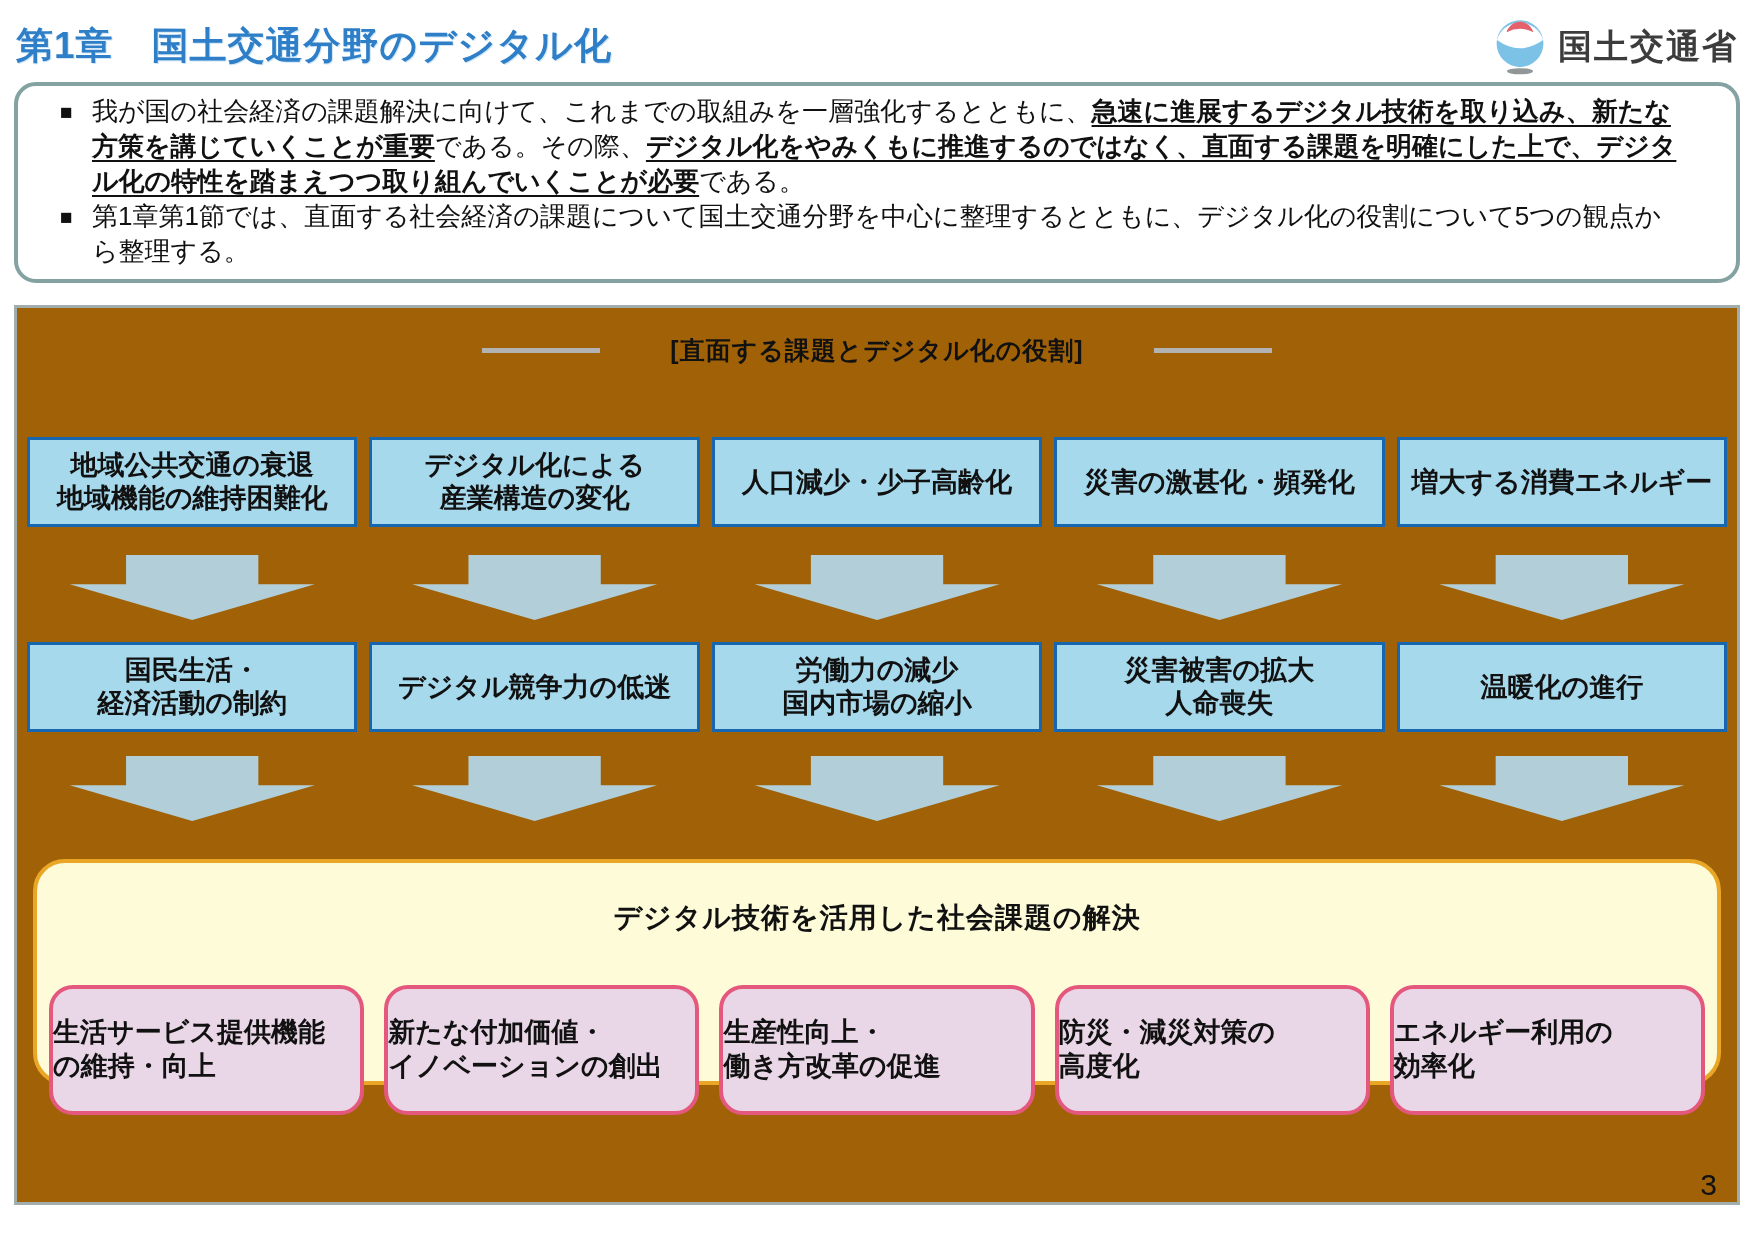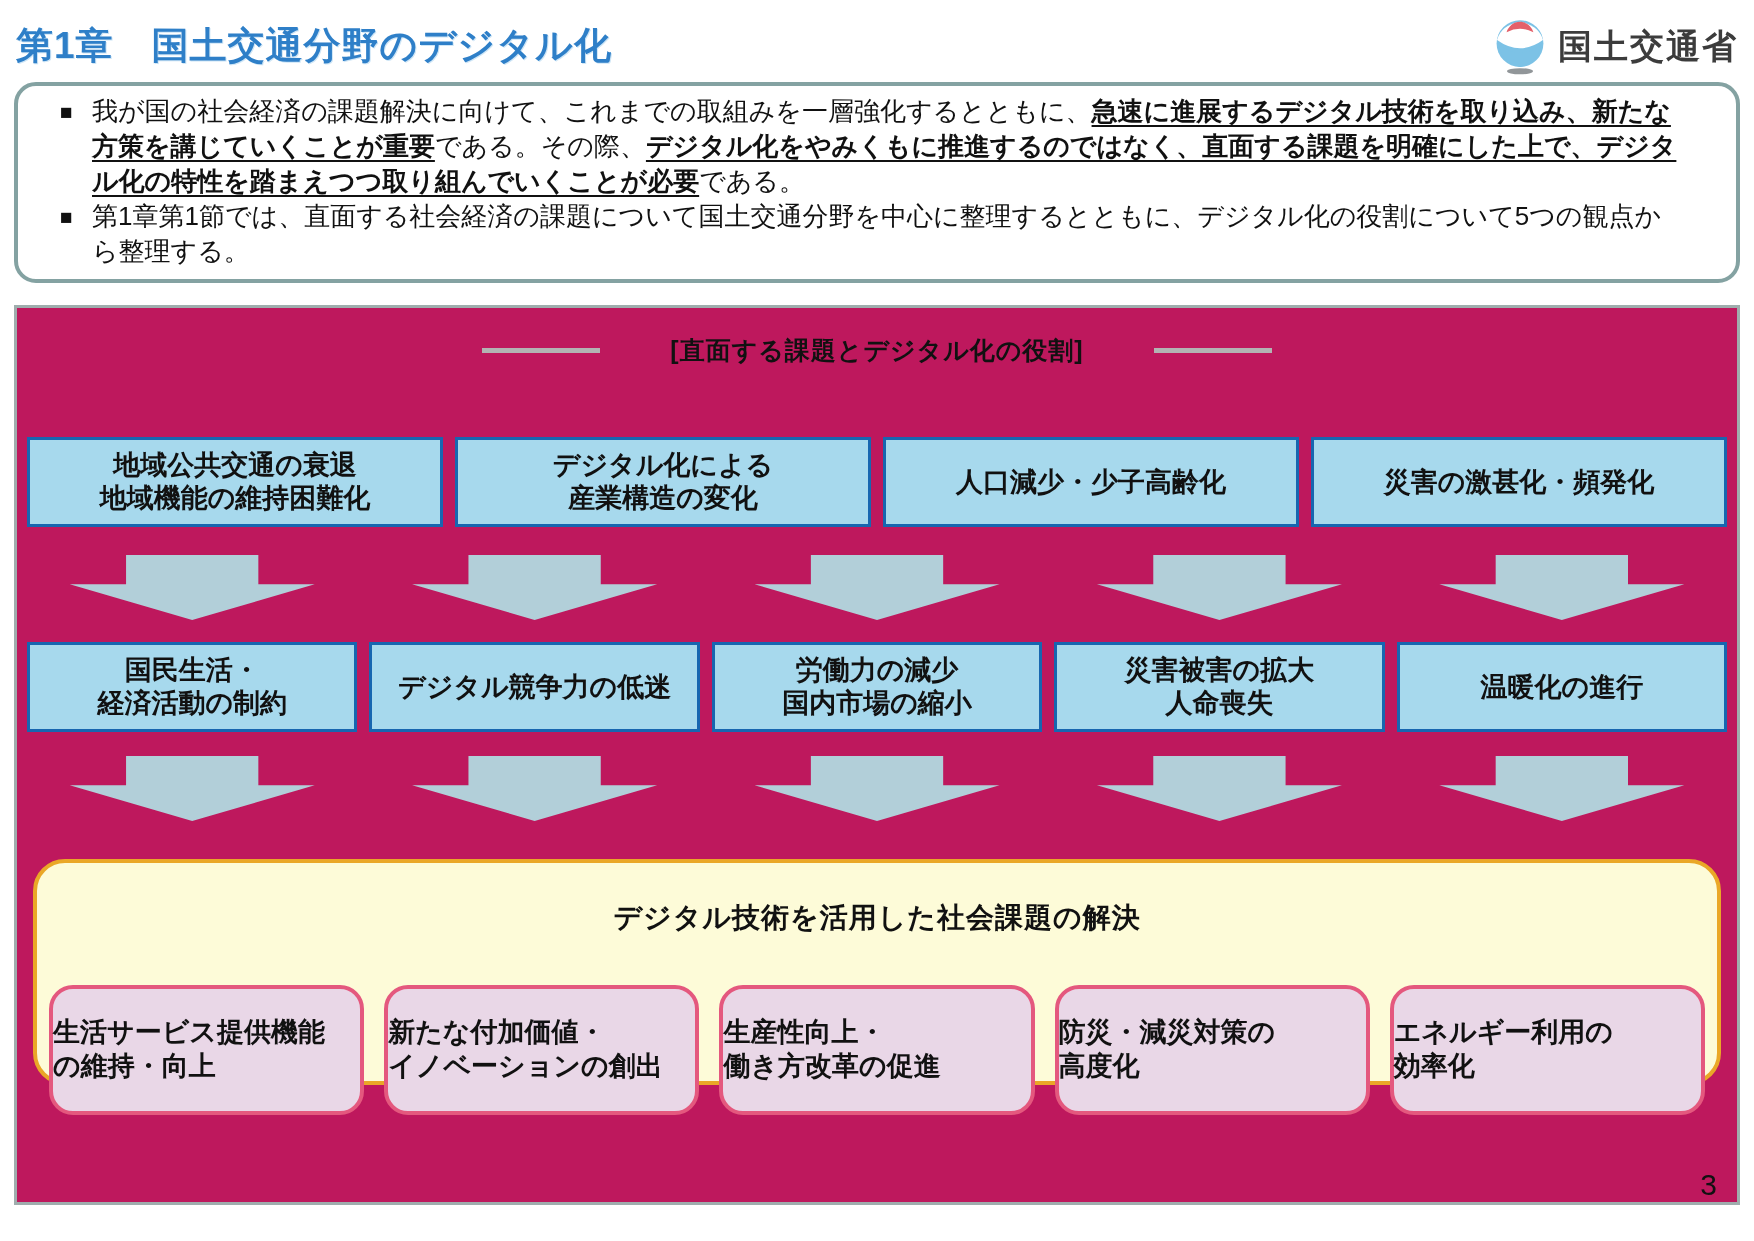--- a/index.html
+++ b/index.html
@@ -57,21 +57,21 @@
     text-underline-offset: 5px;
     text-decoration-thickness: 2px;
   }
 
   
   .diagram {
     position: relative;
     margin: 22px 14px 0 14px;
     height: 900px;
     border: 3px solid #9fadad;
-    background:#be185d;
+    background:#a16207;
   }
   .dg-title-row { display:flex; align-items:center; justify-content:center; gap: 70px; padding-top: 26px; }
   .hline { width: 118px; height: 5px; background:#b3b3b3; }
   .dg-title { font-size: 25px; font-weight: bold; color:#111; letter-spacing:1px; }
 
   .box-row { display:flex; gap: 12px; padding: 0 10px; }
   .box-row.r1 { margin-top: 70px; }
   .box-row.r2 { margin-top: 22px; }
   .bluebox {
     flex: 1 1 0;
@@ -168,20 +168,24 @@
         <div>産業構造の変化</div>
       </div>
       <div class="bluebox">
         <div>人口減少・少子高齢化</div>
         <div></div>
       </div>
       <div class="bluebox">
         <div>災害の激甚化・頻発化</div>
         <div></div>
       </div>
+      <div class="bluebox">
+        <div>増大する消費エネルギー</div>
+        <div></div>
+      </div>
     </div>
 
     <div class="arrow-row a1">
       <div class="arrow-cell">
           <div class="arrow"></div>
         </div>
       <div class="arrow-cell">
           <div class="arrow"></div>
         </div>
       <div class="arrow-cell">

